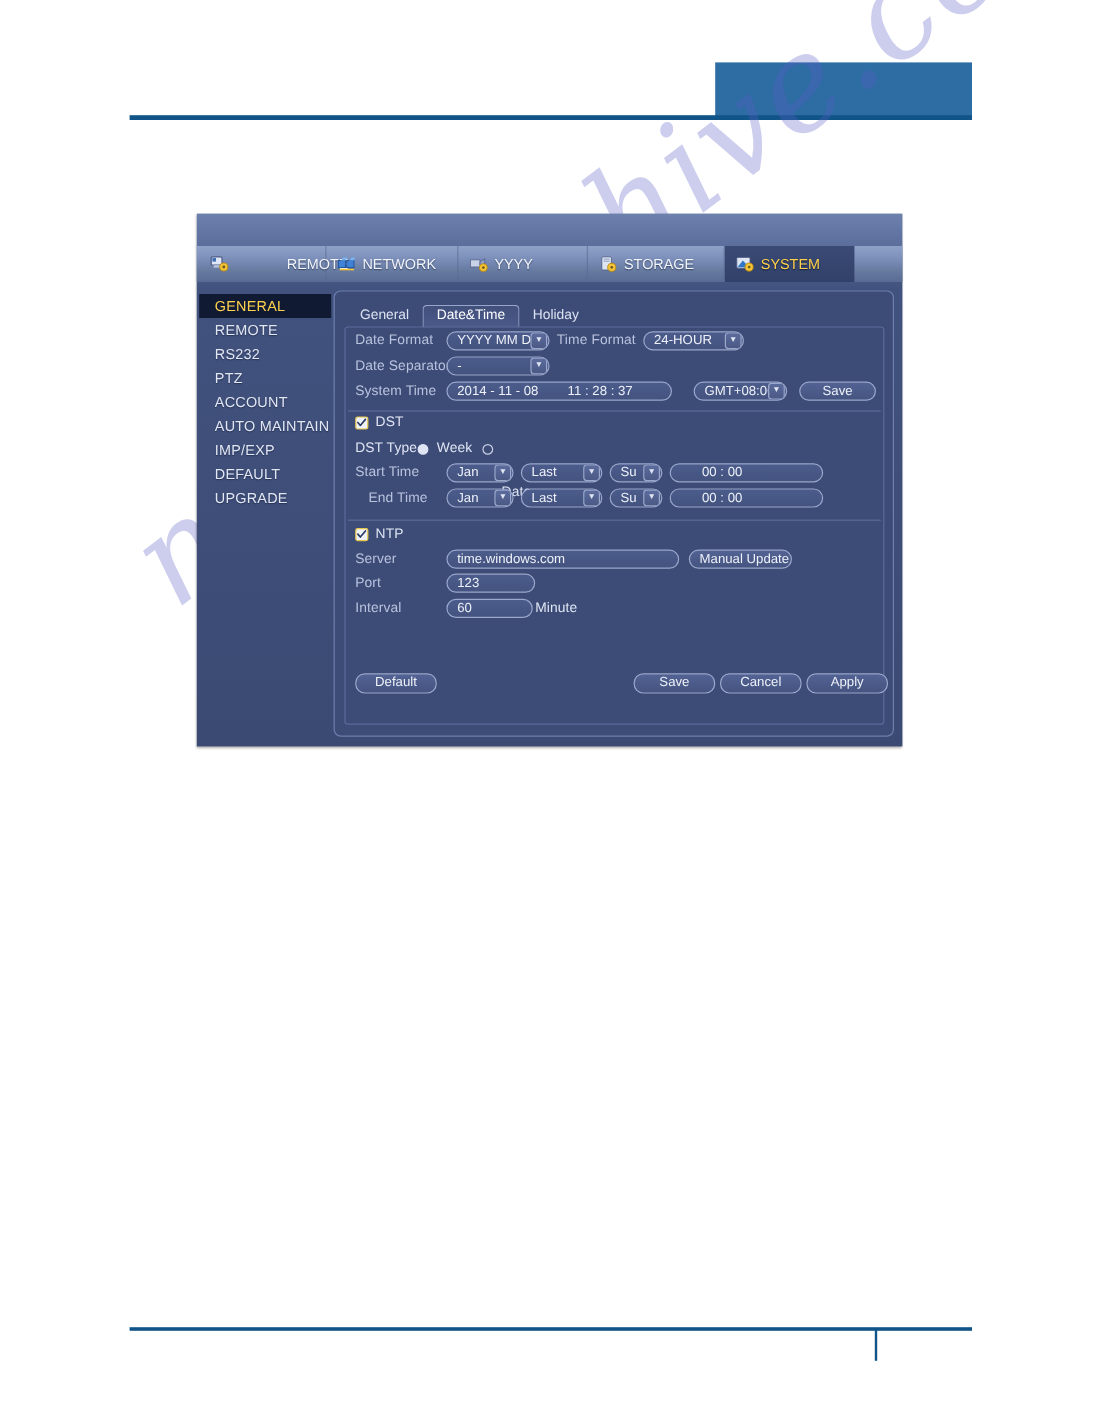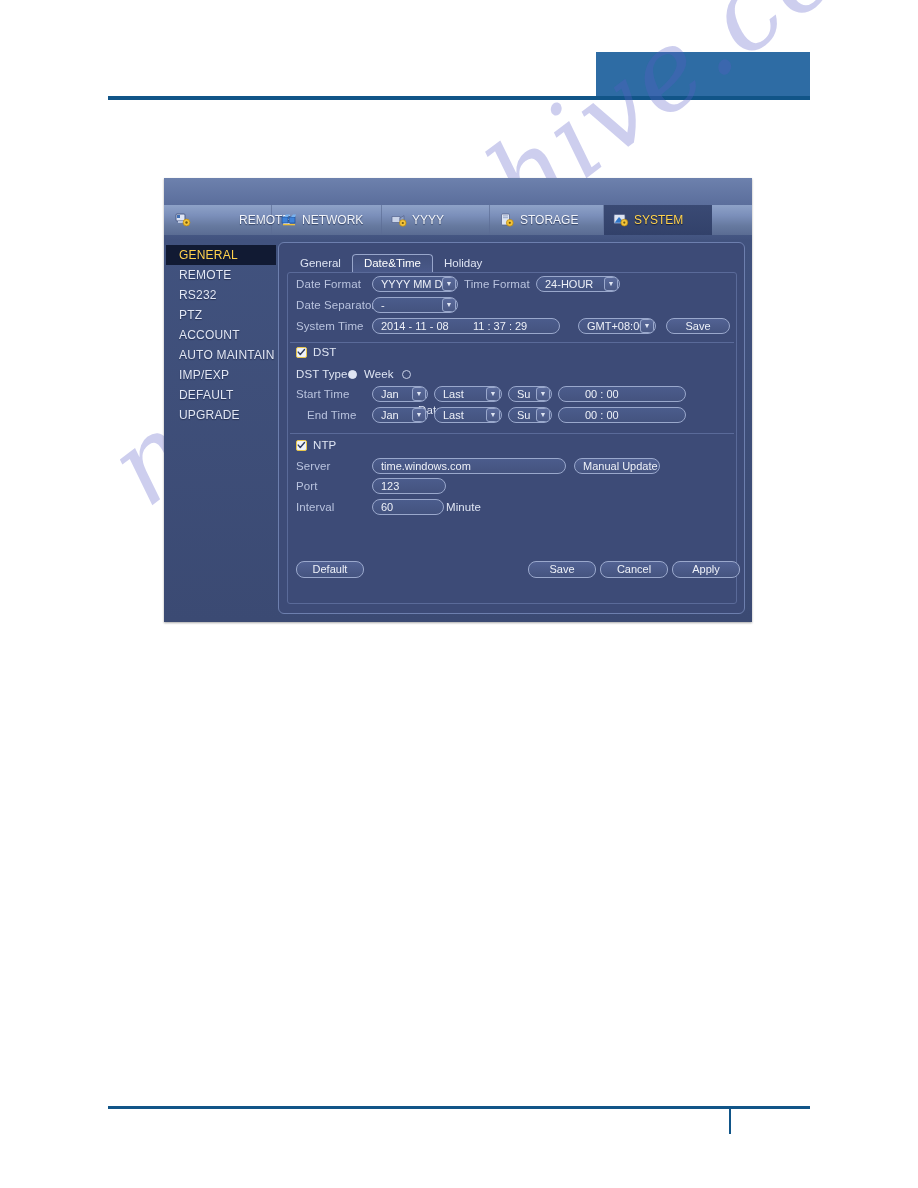--- a/index.html
+++ b/index.html
@@ -391,21 +391,21 @@
         </div>
 
         <span class="fieldlabel" style="left:8px; top:26px;">Date Separator</span>
         <div class="select" style="left:84px; top:24px; width:86px;">
           <span>-</span>
           <span class="caret">▼</span>
         </div>
 
         <span class="fieldlabel" style="left:8px; top:47px;">System Time</span>
         <div class="pill input" style="left:84px; top:45px; width:188px; border-radius:9px;">
-          <span style="display:inline-block;width:92px;">2014 - 11 - 08</span><span>11 : 37 : 29</span>
+          <span style="display:inline-block;width:92px;">2014 - 11 - 08</span><span>11 : 28 : 37</span>
         </div>
         <div class="select" style="left:290px; top:45px; width:78px;">
           <span>GMT+08:00</span>
           <span class="caret">▼</span>
         </div>
         <div class="pill btn" style="left:378px; top:45px; width:64px;">Save</div>
 
         <div class="divider" style="left:2px; top:69px; width:444px;"></div>
 
         <span class="chk" style="left:8px; top:74px;">

